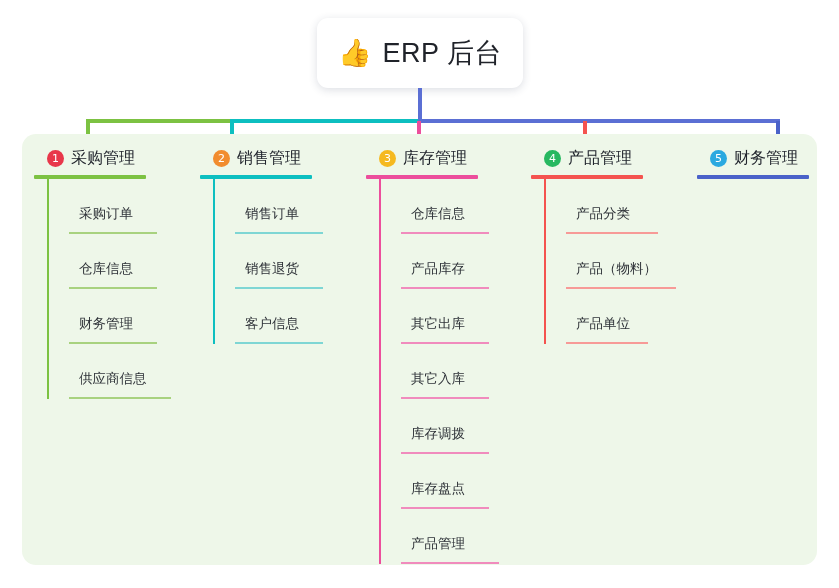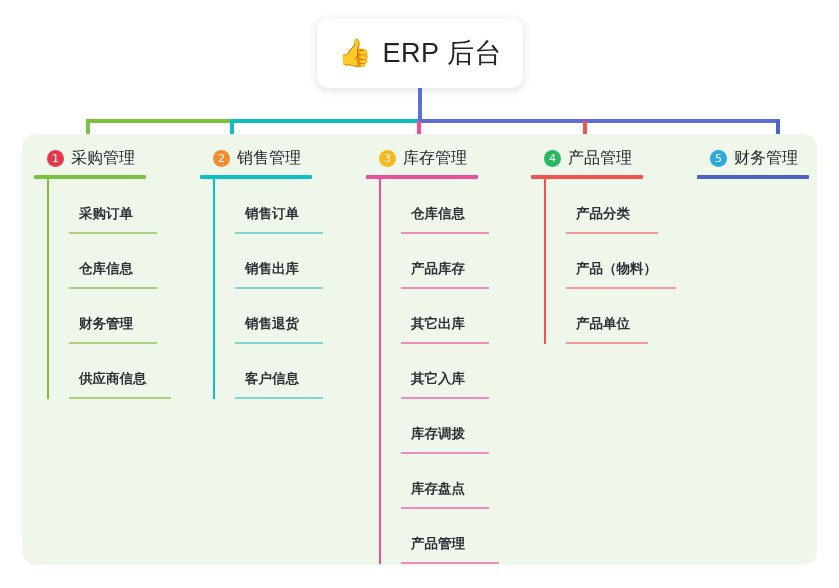--- a/index.html
+++ b/index.html
@@ -112,21 +112,20 @@
     margin-top: 5px;
     height: 4px;
     border-radius: 1px;
   }
 
   .leaves {
     position: relative;
     margin-left: 13px;
     padding-left: 22px;
     padding-top: 0px;
-    font-weight: bold;
   }
   .spine {
     position: absolute;
     left: 0;
     top: 0;
     bottom: 0;
     width: 2px;
   }
   .leaf {
     position: relative;
@@ -204,24 +203,20 @@
           <span class="col-title">销售管理</span>
         </div>
         <div class="head-rule" style="width: 112px; background: rgb(13, 191, 192); margin-left: 0px;"></div>
         <div class="leaves">
           <div class="spine" style="background: rgb(13, 191, 192);"></div>
           <div class="leaf">
             <span class="leaf-text">销售订单</span>
             <div class="leaf-rule" style="width: 88px; background: rgb(126, 214, 212);"></div>
           </div>
           <div class="leaf">
-            <span class="leaf-text">销售出库</span>
-            <div class="leaf-rule" style="width: 88px; background: rgb(126, 214, 212);"></div>
-          </div>
-          <div class="leaf">
             <span class="leaf-text">销售退货</span>
             <div class="leaf-rule" style="width: 88px; background: rgb(126, 214, 212);"></div>
           </div>
           <div class="leaf">
             <span class="leaf-text">客户信息</span>
             <div class="leaf-rule" style="width: 88px; background: rgb(126, 214, 212);"></div>
           </div>
         </div>
       </div>
       <div class="col" style="left: 366px;">

